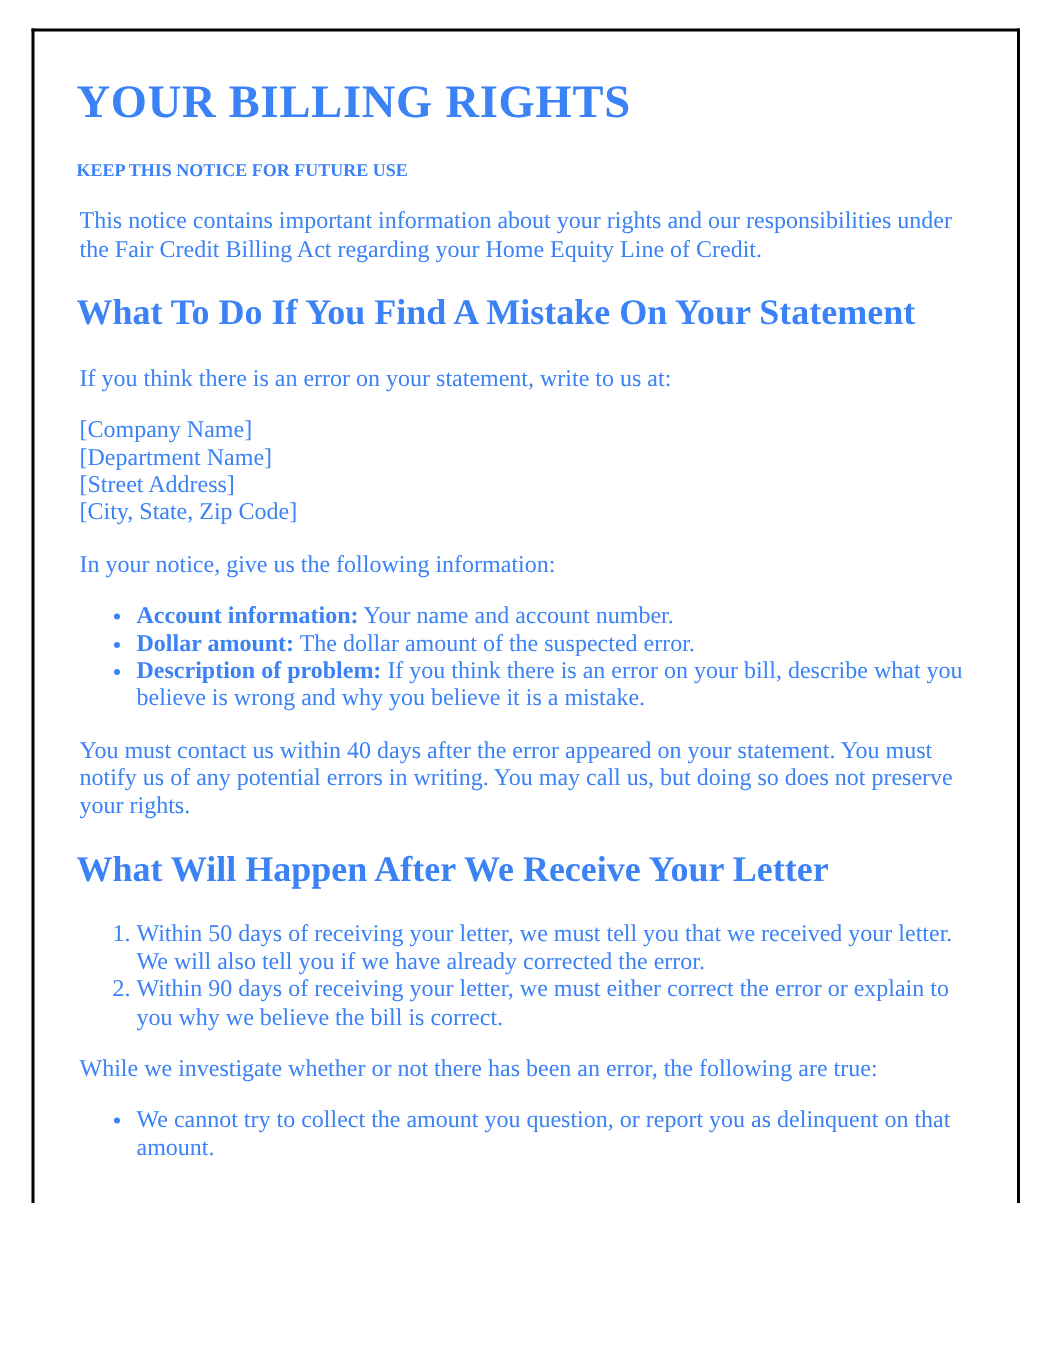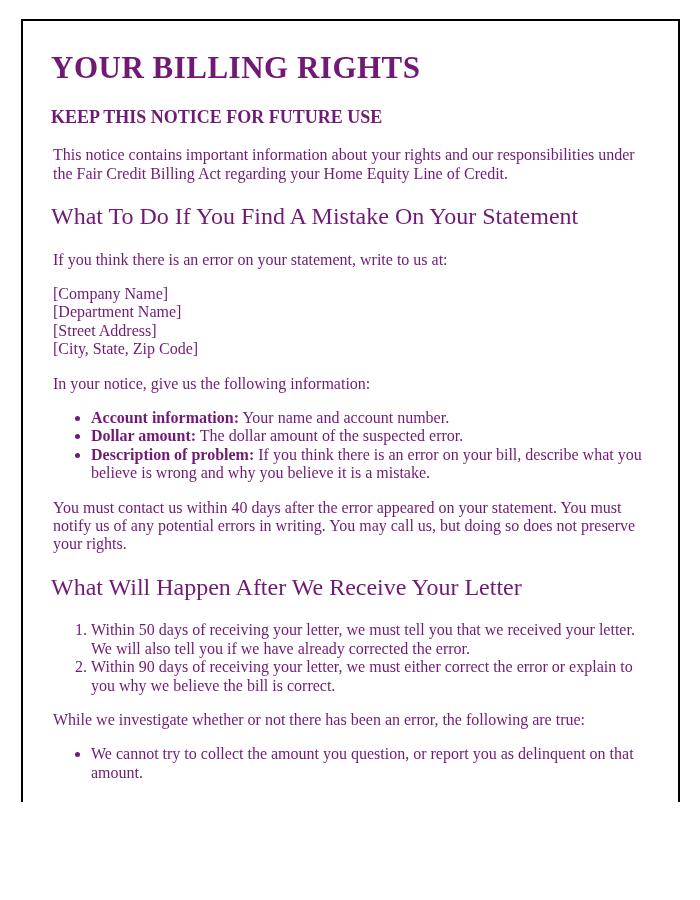--- a/index.html
+++ b/index.html
@@ -13,40 +13,40 @@
   .page {
     position: absolute;
     left: 21px;
     top: 19px;
     width: 659px;
     height: 783px;
     box-sizing: border-box;
     border: 2px solid #000000;
     border-bottom: none;
     background: #ffffff;
-    color: #701a75;
+    color: #3b82f6;
     font-family: "Liberation Serif", "DejaVu Serif", serif;
     font-size: 16px;
     line-height: 1.15;
     padding: 8px 28px 0 28px;
     overflow: hidden;
   }
   h1 {
     font-size: 31px;
     font-weight: bold;
     margin: 21px 0;
     letter-spacing: 0.5px;
   }
   h2 {
     font-size: 24px;
-    font-weight: normal;
+    font-weight: bold;
     margin: 20px 0;
   }
   h3.keep {
-    font-size: 18px;
+    font-size: 12px;
     font-weight: bold;
     margin: 19px 0;
   }
   p {
     margin: 16px 2px;
   }
   ul, ol {
     margin: 12px 0;
     padding-left: 40px;
   }

